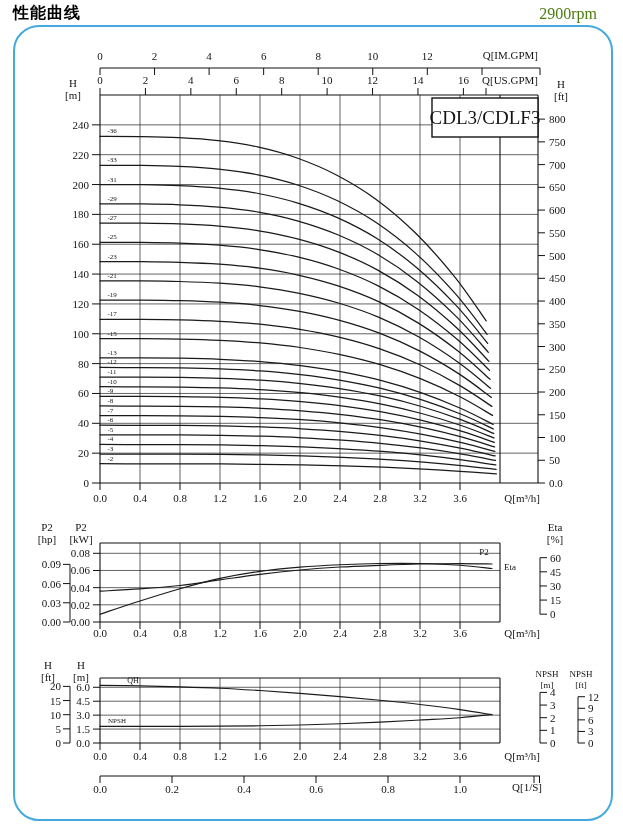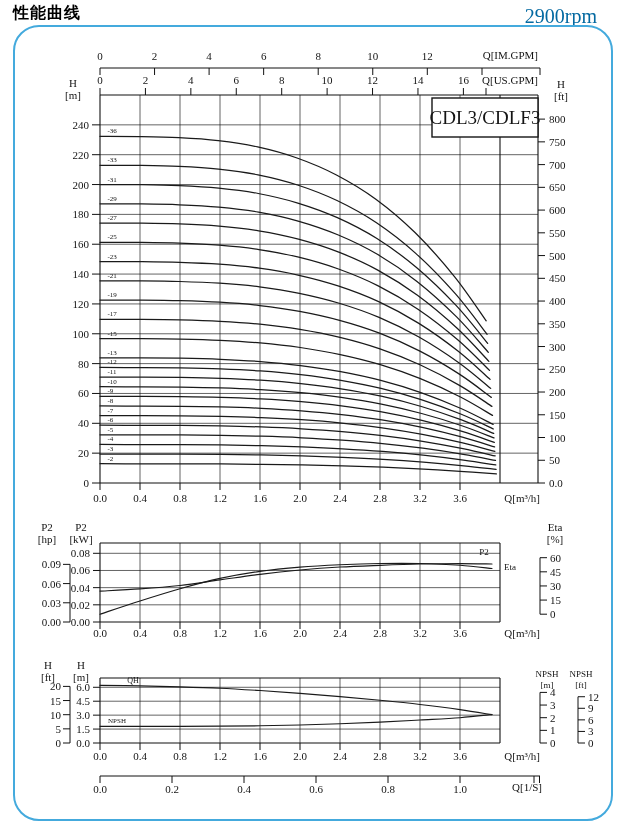--- a/index.html
+++ b/index.html
@@ -1,21 +1,21 @@
 <!DOCTYPE html>
 <html><head>
 <meta charset="utf-8">
 <style>
   html,body{margin:0;padding:0;background:#fff;}
   .page{position:relative;width:623px;height:833px;background:#fff;overflow:hidden;
         font-family:"Liberation Serif", serif;border-radius:14px;}
   .title{position:absolute;left:13px;top:3px;font-family:"Liberation Sans", sans-serif;
          font-weight:bold;font-size:16px;color:#000;letter-spacing:1px;}
   .rpm{position:absolute;right:26px;top:5px;font-family:"Liberation Serif", serif;
-       font-size:20px;color:#0369a1;}
+       font-size:16px;color:#4d7c0f;}
   .panel{position:absolute;left:13px;top:25px;width:600px;height:796px;
          border:2.5px solid #44aadd;border-radius:26px;box-sizing:border-box;background:#fff;}
   svg.chart{position:absolute;left:0;top:0;}
   svg text{font-family:"Liberation Serif", serif;fill:#141414;}
 </style>
 </head>
 <body>
 
 <div class="page">
   <div class="title">性能曲线</div>

